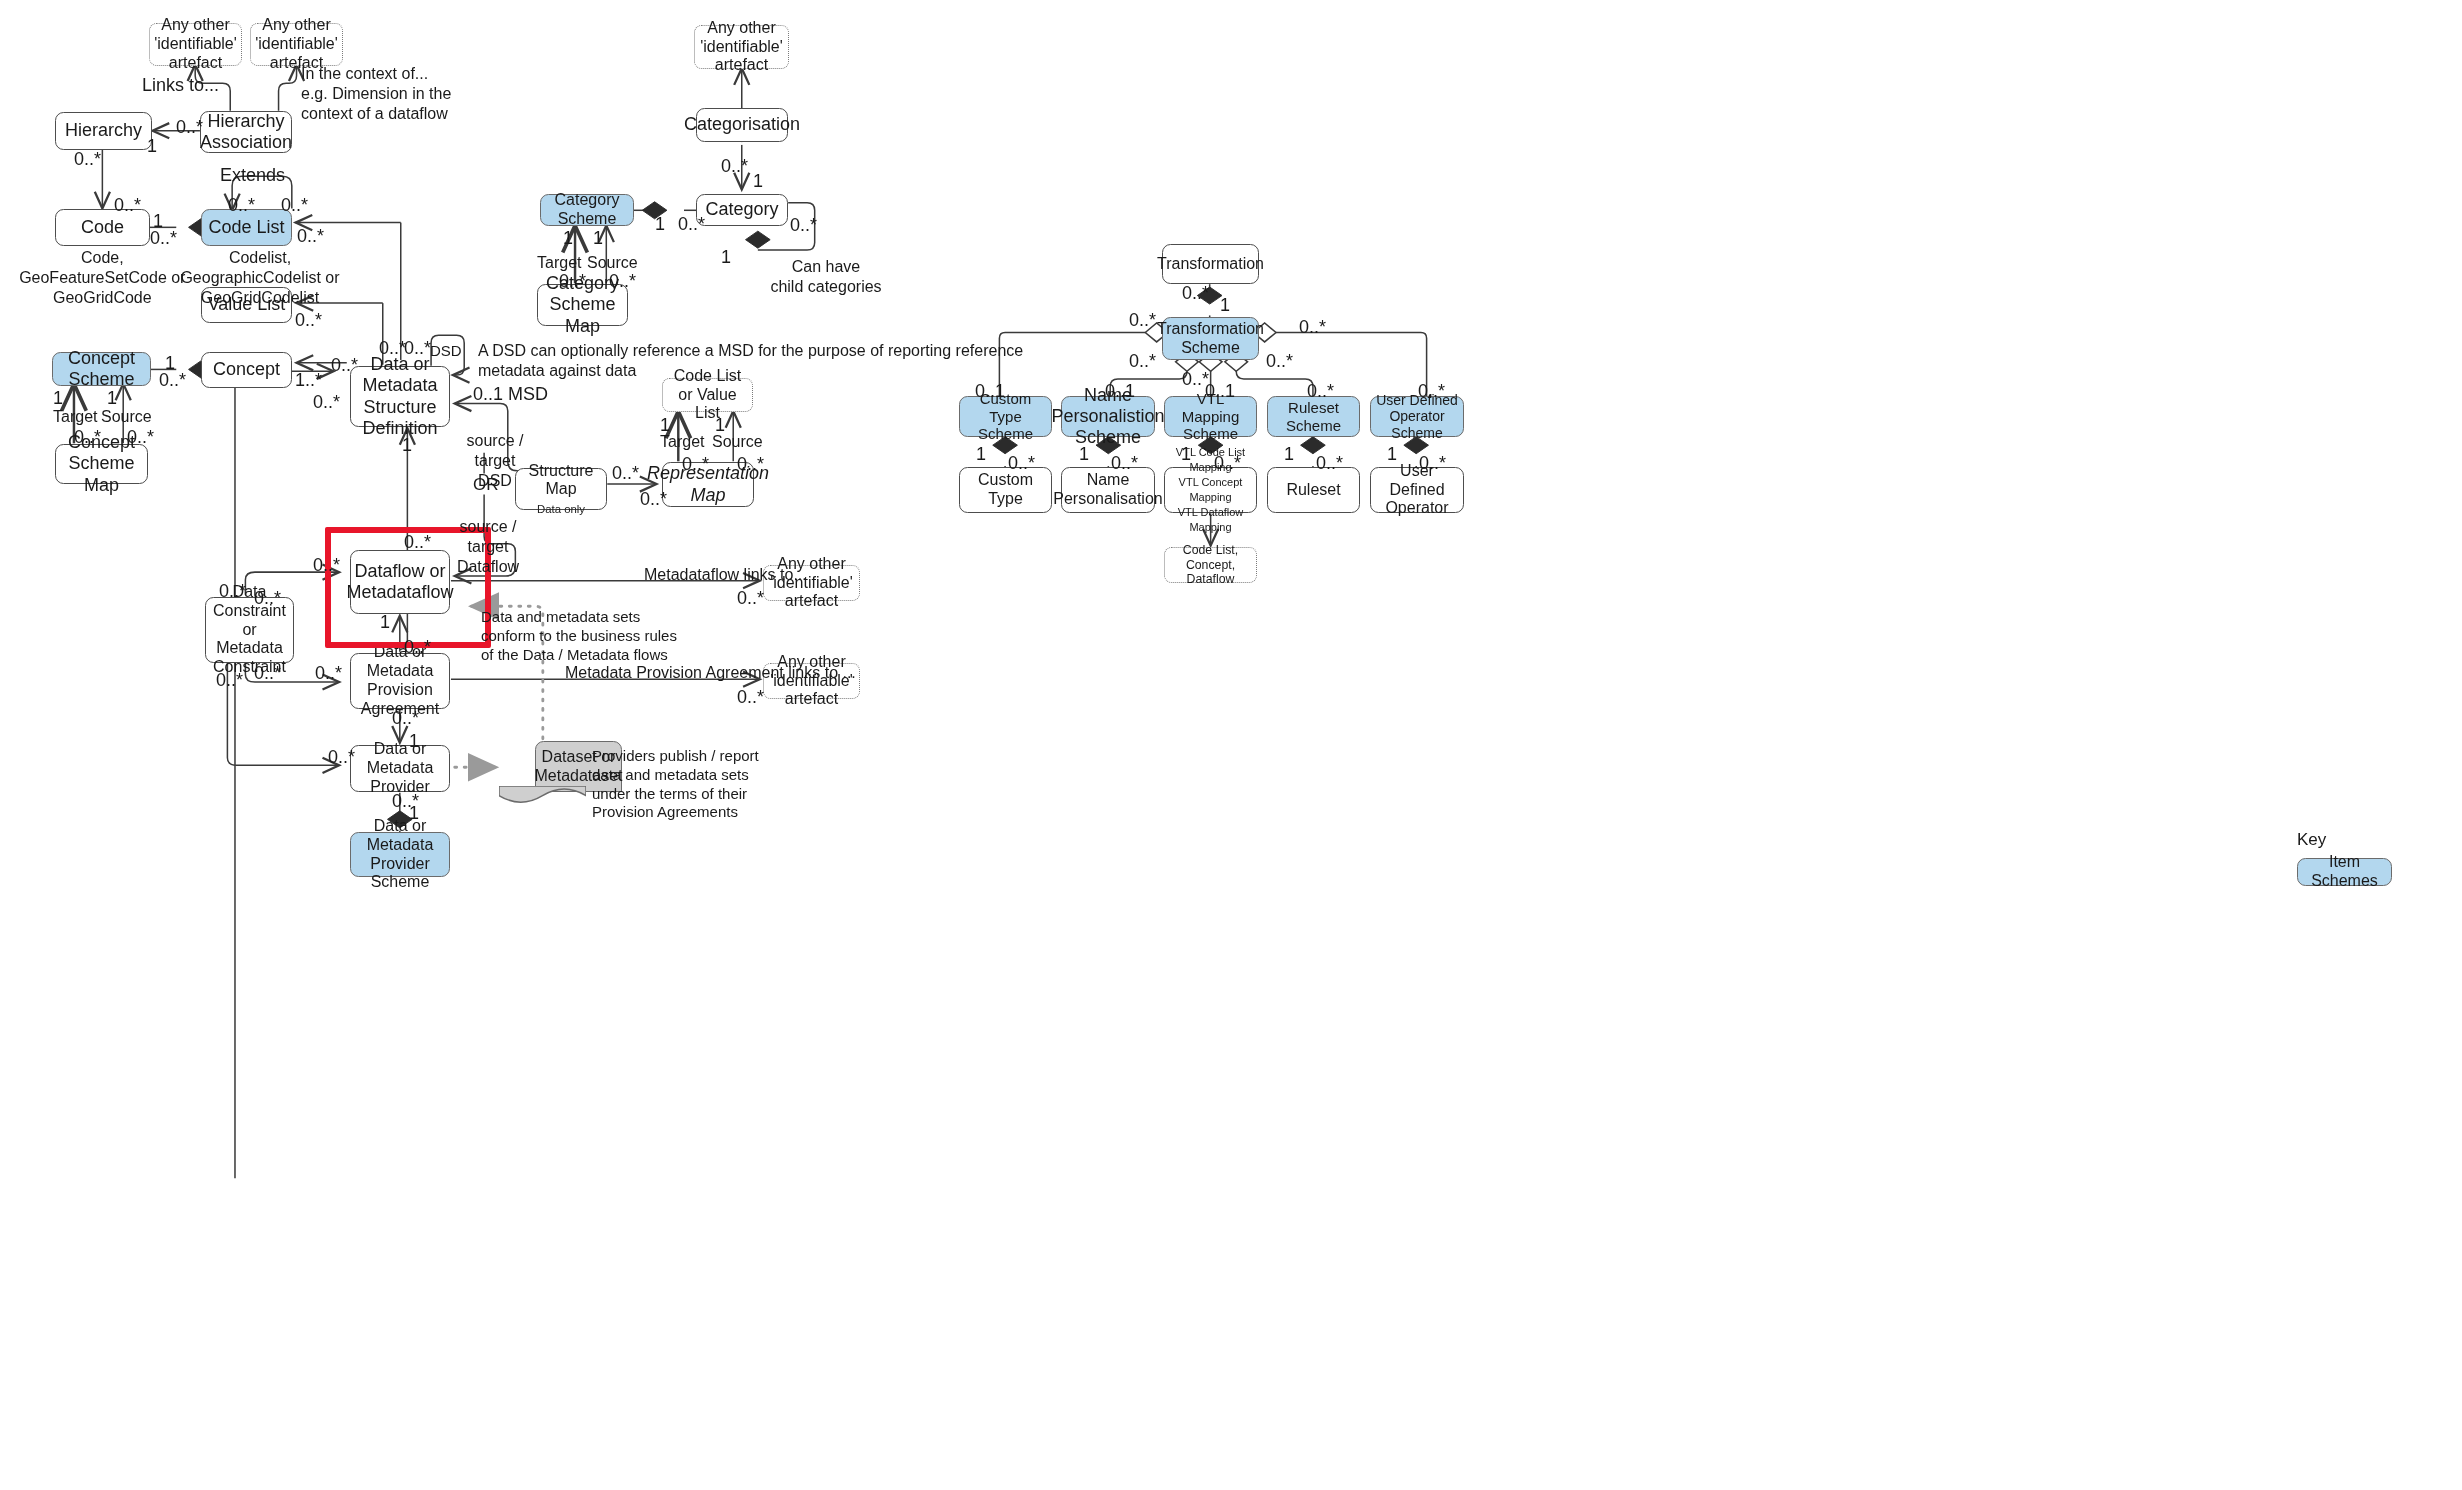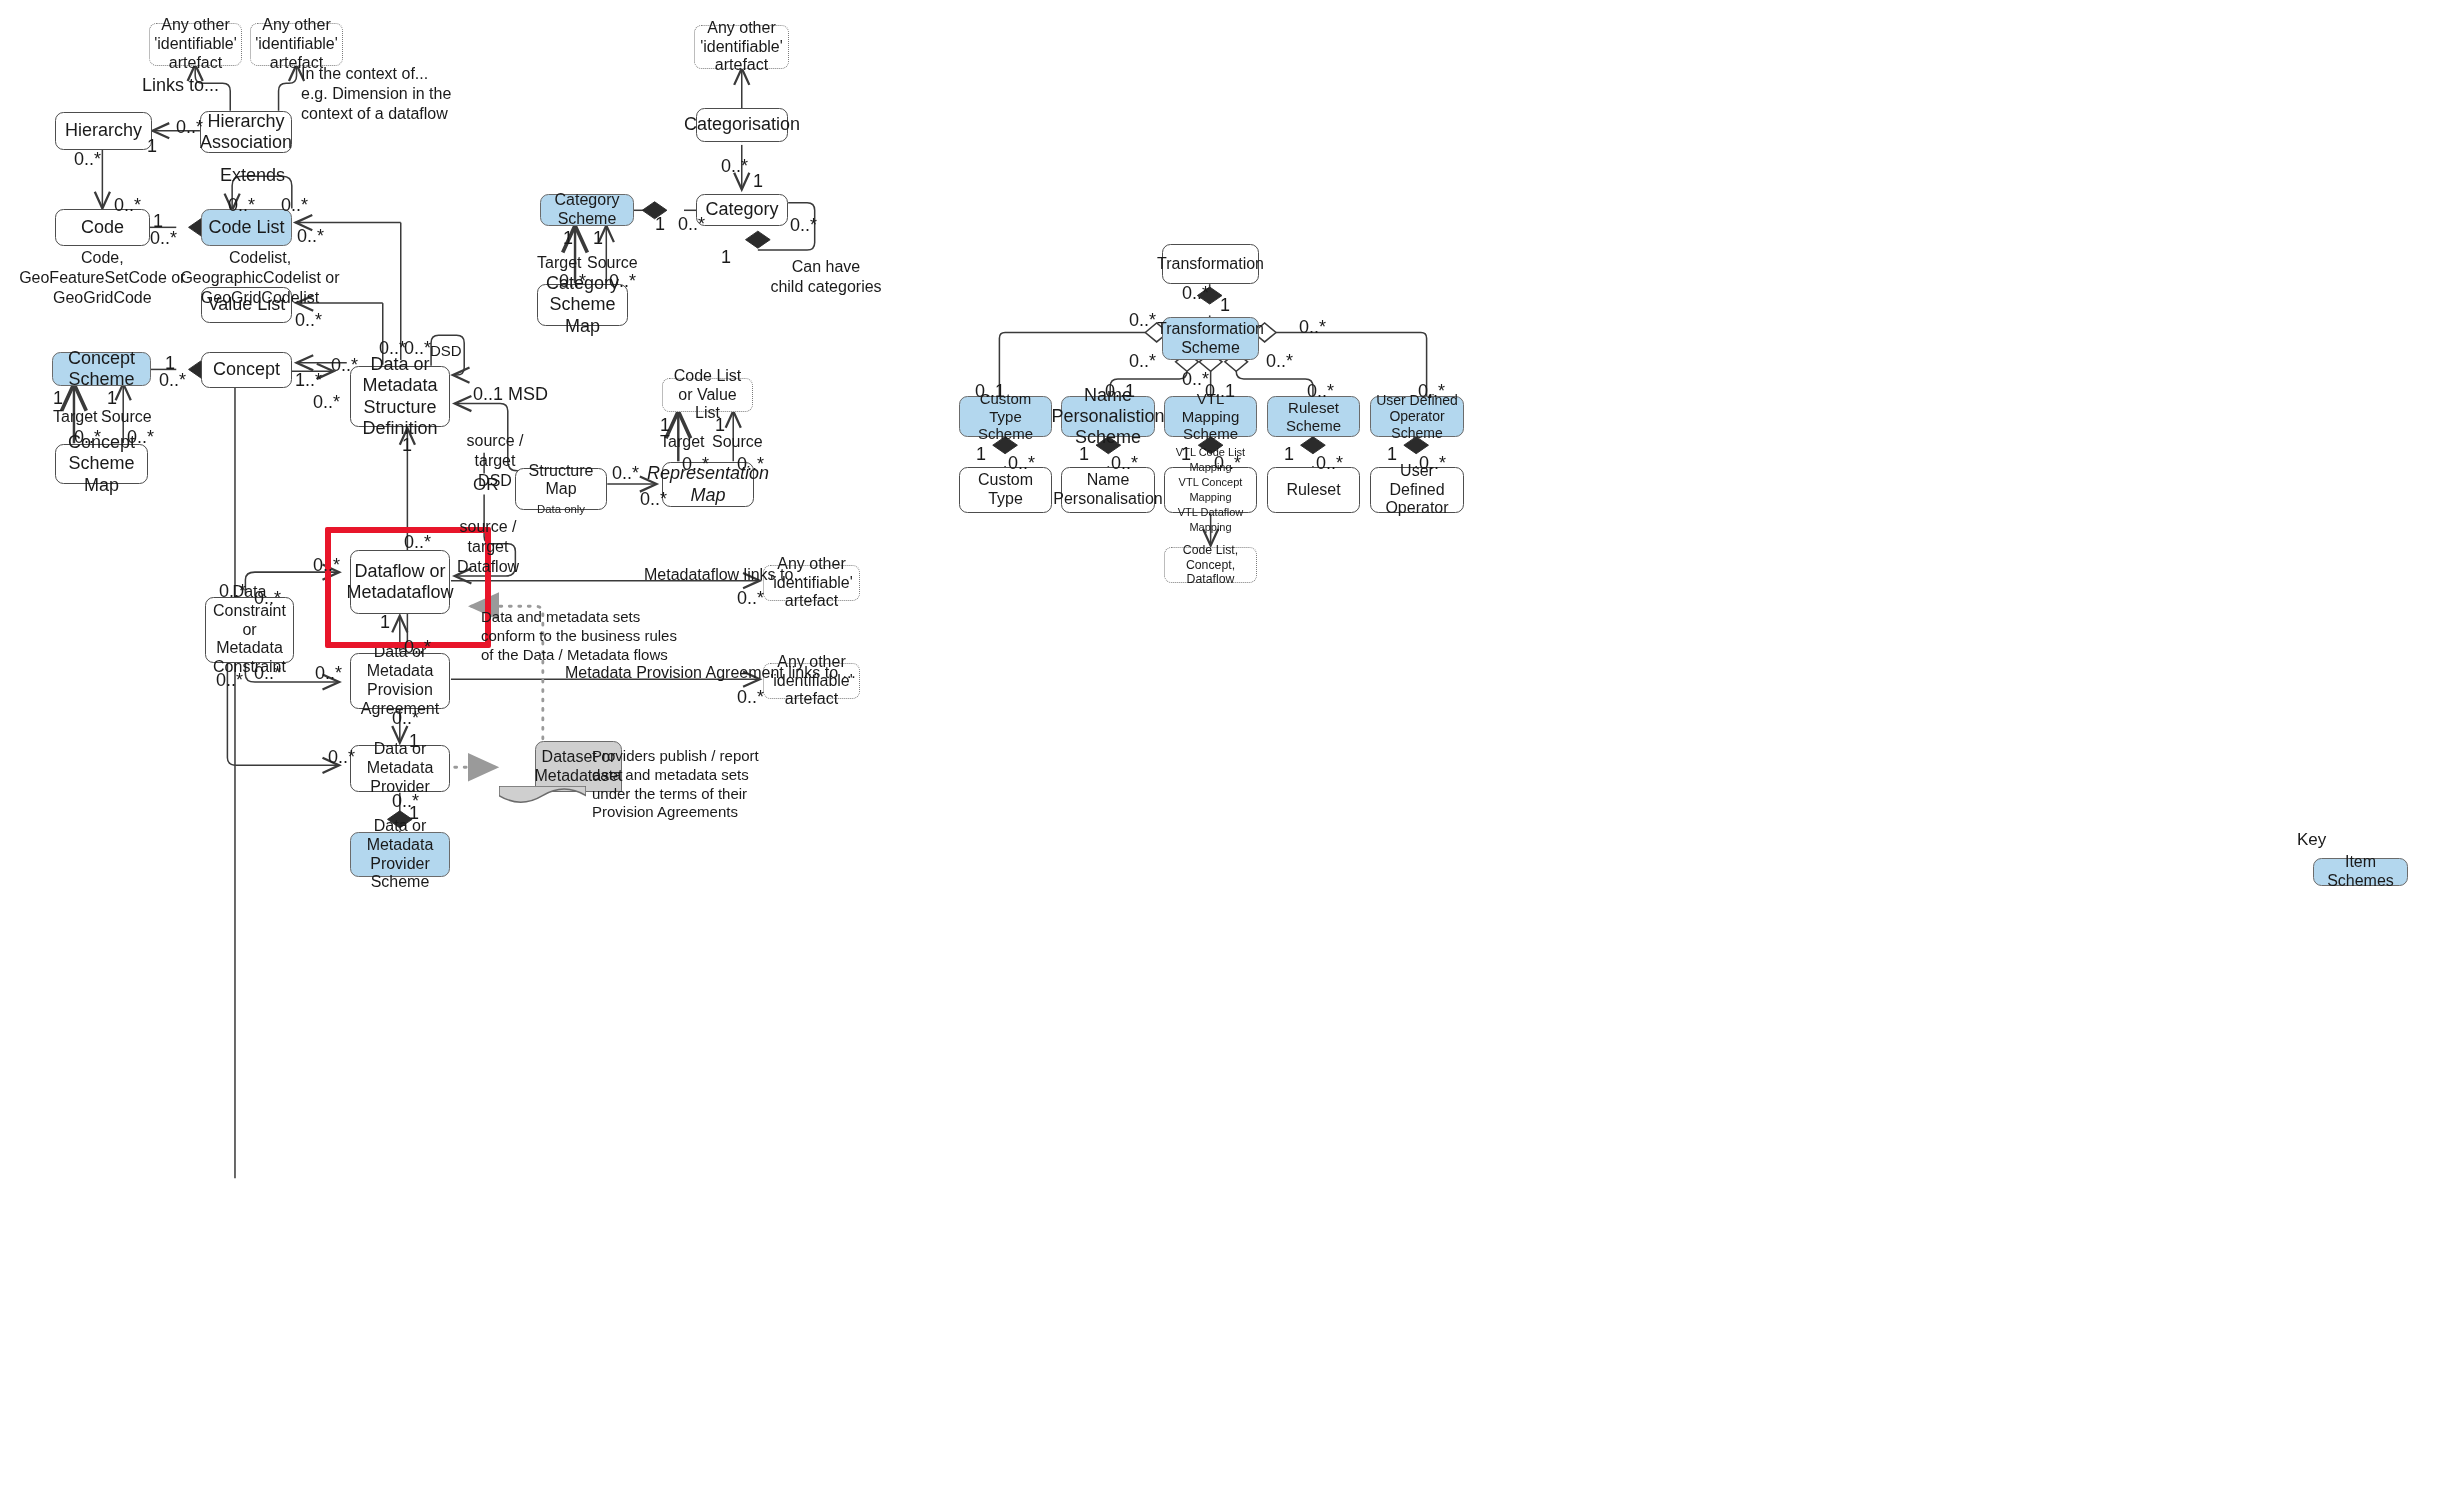--- a/index.html
+++ b/index.html
@@ -339,20 +339,22 @@
 GeoGridCode</div>
 <div class="lbl note ctr" style="left:169px;top:248px;width:182px;font-size:16px;">Codelist, GeographicCodelist or
 GeoGridCodelist</div>
 <div class="lbl" style="left:53px;top:407px;font-size:16px;">Target</div>
 <div class="lbl" style="left:101px;top:407px;font-size:16px;">Source</div>
 <div class="lbl" style="left:537px;top:253px;font-size:16px;">Target</div>
 <div class="lbl" style="left:587px;top:253px;font-size:16px;">Source</div>
 <div class="lbl" style="left:660px;top:432px;font-size:16px;">Target</div>
 <div class="lbl" style="left:712px;top:432px;font-size:16px;">Source</div>
 <div class="lbl small" style="left:430px;top:342px;">DSD</div>
+<div class="lbl note" style="left:478px;top:341px;font-size:16px;">A DSD can optionally reference a MSD for the purpose of reporting reference
+metadata against data</div>
 <div class="lbl note ctr" style="left:445px;top:431px;width:100px;font-size:16px;">source / target
 DSD</div>
 <div class="lbl note ctr" style="left:438px;top:517px;width:100px;font-size:16px;">source / target
 Dataflow</div>
 <div class="lbl" style="left:473px;top:474px;font-size:17px;">OR</div>
 <div class="lbl note ctr" style="left:737px;top:257px;width:178px;font-size:16px;">Can have
 child categories</div>
 <div class="lbl" style="left:644px;top:565px;font-size:16px;">Metadataflow links to...</div>
 <div class="lbl" style="left:565px;top:663px;font-size:16px;">Metadata Provision Agreement links to ...</div>
 <div class="lbl note" style="left:481px;top:608px;font-size:15px;">Data and metadata sets
@@ -440,19 +442,19 @@
 <div class="lbl mult" style="left:1111px;top:452px;">0..*</div>
 <div class="lbl mult" style="left:1181px;top:443px;">1</div>
 <div class="lbl mult" style="left:1214px;top:452px;">0..*</div>
 <div class="lbl mult" style="left:1284px;top:443px;">1</div>
 <div class="lbl mult" style="left:1316px;top:452px;">0..*</div>
 <div class="lbl mult" style="left:1387px;top:443px;">1</div>
 <div class="lbl mult" style="left:1419px;top:452px;">0..*</div>
 
 <div class="keywrap" style="left:2297px;top:829px;">
   <div class="lbl" style="position:static;font-size:17px;margin-bottom:7.6px;">Key</div>
-  <div class="node scheme" style="position:static;width:95px;height:28px;font-size:16px;margin-left:16px;">
+  <div class="node scheme" style="position:static;width:95px;height:28px;font-size:16px;">
         <span>Item Schemes</span>
       </div>
 </div>
 
 </div>
 
 
 </body></html>

